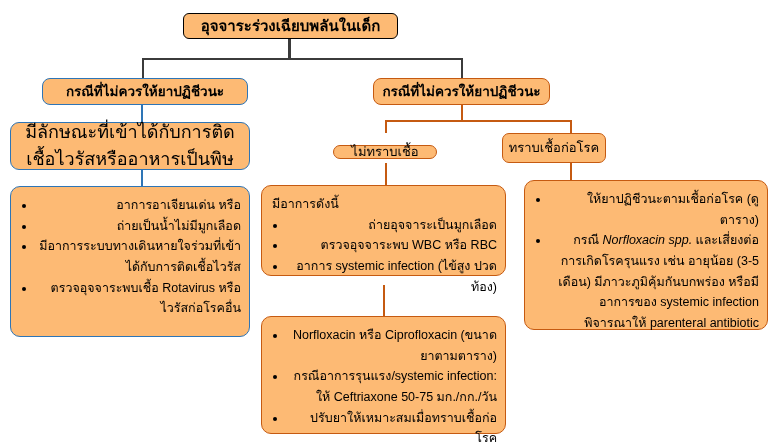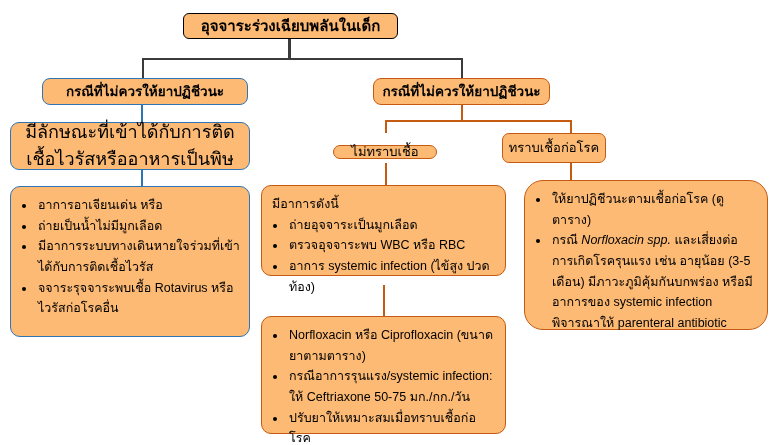--- a/index.html
+++ b/index.html
@@ -43,21 +43,21 @@
   }
   .cond-box{
     border-radius:9px;font-size:18px;line-height:1.5;
     padding:4px 10px;
     align-items:center;
   }
   .content-box .inner{padding:8px 8px 6px 10px;}
   .content-box ul{
     margin:0;padding-left:15px;list-style:disc;
   }
-  .content-box li{padding-left:2px;}
+  .content-box li{padding-left:2px;text-align:right;}
   .line{position:absolute;}
   .v{width:1.5px;}
   .h{height:1.5px;}
   .dark{background:var(--line-dark);}
   .bluel{background:var(--blue);}
   .orangel{background:var(--orange);}
   .ital{font-style:italic;}
 </style>
 </head>
 <body>
@@ -95,21 +95,21 @@
   <div class="box center cond-box blue-b" style="left:10px;top:122px;width:240px;height:48px;">
     <span>มีลักษณะที่เข้าได้กับการติดเชื้อไวรัสหรืออาหารเป็นพิษ</span>
   </div>
 
   <div class="box content-box blue-b" style="left:10px;top:186px;width:240px;height:151px;">
     <div class="inner">
       <ul>
         <li>อาการอาเจียนเด่น หรือ</li>
         <li>ถ่ายเป็นน้ำไม่มีมูกเลือด</li>
         <li>มีอาการระบบทางเดินหายใจร่วมที่เข้าได้กับการติดเชื้อไวรัส</li>
-        <li>จจาระรุจจาระพบเชื้อ Rotavirus หรือไวรัสก่อโรคอื่น</li>
+        <li>ตรวจอุจจาระพบเชื้อ Rotavirus หรือไวรัสก่อโรคอื่น</li>
       </ul>
     </div>
   </div>
 
   <div class="box center small-box orange-b" style="left:333px;top:123px;width:104px;height:14px;margin-top:22px;">
     <span>ไม่ทราบเชื้อ</span>
   </div>
 
   <div class="box center small-box orange-b" style="left:502px;top:133px;width:104px;height:30px;">
     <span>ทราบเชื้อก่อโรค</span>
@@ -129,21 +129,21 @@
   <div class="box content-box orange-b" style="left:261px;top:316px;width:245px;height:118px;">
     <div class="inner">
       <ul>
         <li>Norfloxacin หรือ Ciprofloxacin (ขนาดยาตามตาราง)</li>
         <li>กรณีอาการรุนแรง/systemic infection: ให้ Ceftriaxone 50-75 มก./กก./วัน</li>
         <li>ปรับยาให้เหมาะสมเมื่อทราบเชื้อก่อโรค</li>
       </ul>
     </div>
   </div>
 
-  <div class="box content-box orange-b" style="left:524px;top:180px;width:244px;height:150px;border-radius:19px;">
+  <div class="box content-box orange-b" style="left:524px;top:180px;width:244px;height:150px;">
     <div class="inner">
       <ul>
         <li>ให้ยาปฏิชีวนะตามเชื้อก่อโรค (ดูตาราง)</li>
         <li><span>กรณี </span><span class="ital">Norfloxacin spp.</span><span> และเสี่ยงต่อการเกิดโรครุนแรง เช่น อายุน้อย (3-5 เดือน) มีภาวะภูมิคุ้มกันบกพร่อง หรือมีอาการของ systemic infection พิจารณาให้ parenteral antibiotic</span></li>
       </ul>
     </div>
   </div>
 
 </div>
 

